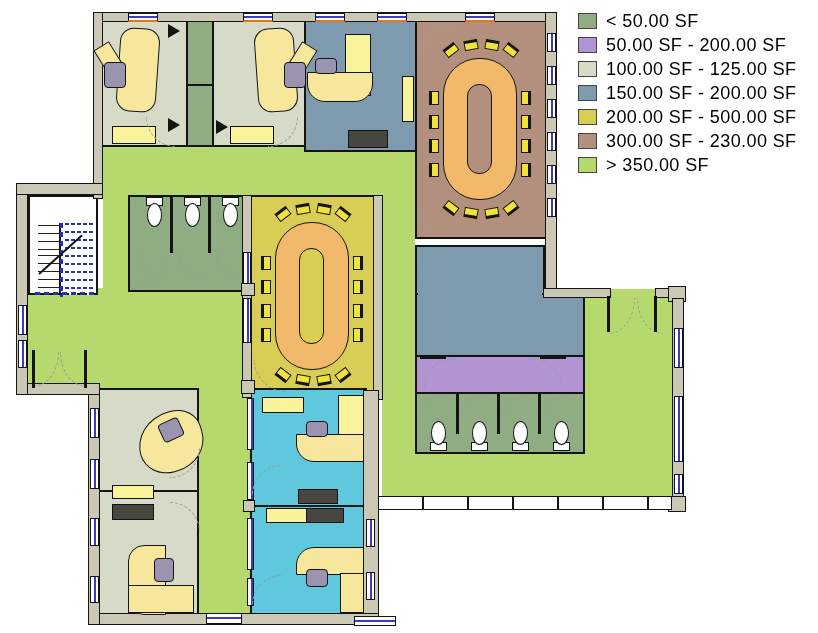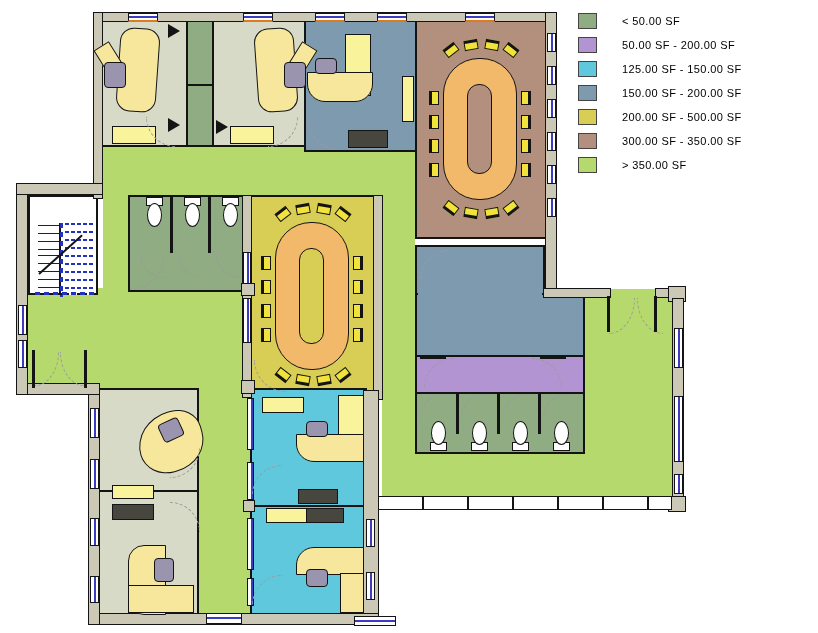--- a/index.html
+++ b/index.html
@@ -28,21 +28,21 @@
   .part{position:absolute;background:#141414;}
   .toilet{position:absolute;width:20px;height:30px;}
   .toilet .tt{position:absolute;left:2px;top:0;width:15px;height:7px;background:#fff;border:1px solid #141414;}
   .toilet .tb{position:absolute;left:3px;top:6px;width:13px;height:22px;background:#fff;border:1px solid #141414;border-radius:50%;}
   .toilet.up .tt{top:22px;}
   .toilet.up .tb{top:1px;}
   .triR{position:absolute;width:0;height:0;border:7px solid transparent;border-left:12px solid #141414;border-right:0;}
   #legend{position:absolute;left:578px;top:13px;display:flex;flex-direction:column;gap:8px;}
   .leg-row{display:flex;align-items:center;height:16px;}
   .leg-swatch{width:19px;height:16px;border:1px solid #444;box-sizing:border-box;}
-  .leg-label{margin-left:25px;font-size:11px;color:#000;letter-spacing:.4px;white-space:nowrap;}
+  .leg-label{margin-left:9px;font-size:18px;color:#000;letter-spacing:.4px;white-space:nowrap;}
   .stair-lines{position:absolute;background:repeating-linear-gradient(to bottom,#222 0,#222 1px,transparent 1px,transparent 8px);}
   .stair-blue{position:absolute;background-image:repeating-linear-gradient(90deg,#fff 0,#fff 2px,transparent 2px,transparent 6px),repeating-linear-gradient(to bottom,var(--stair) 0,var(--stair) 2px,transparent 2px,transparent 8px);}
   .stair-bluev{position:absolute;background:repeating-linear-gradient(to bottom,var(--stair) 0,var(--stair) 5px,transparent 5px,transparent 9px);}
   .stair-blueh{position:absolute;background:repeating-linear-gradient(90deg,var(--stair) 0,var(--stair) 5px,transparent 5px,transparent 9px);}
 </style>
 </head>
 <body>
 
 <div id="stage">
 
@@ -287,33 +287,33 @@
   <div id="legend">
     <div class="leg-row">
       <div class="leg-swatch" style="background-color: rgb(143, 172, 131);"></div>
       <div class="leg-label">&lt; 50.00 SF</div>
     </div>
     <div class="leg-row">
       <div class="leg-swatch" style="background-color: rgb(178, 148, 210);"></div>
       <div class="leg-label">50.00 SF - 200.00 SF</div>
     </div>
     <div class="leg-row">
-      <div class="leg-swatch" style="background-color: rgb(95, 200, 220);"></div>
-      <div class="leg-label">125.00 SF - 150.00 SF</div>
+      <div class="leg-swatch" style="background-color: rgb(216, 218, 200);"></div>
+      <div class="leg-label">100.00 SF - 125.00 SF</div>
     </div>
     <div class="leg-row">
       <div class="leg-swatch" style="background-color: rgb(126, 154, 174);"></div>
       <div class="leg-label">150.00 SF - 200.00 SF</div>
     </div>
     <div class="leg-row">
       <div class="leg-swatch" style="background-color: rgb(216, 206, 85);"></div>
       <div class="leg-label">200.00 SF - 500.00 SF</div>
     </div>
     <div class="leg-row">
       <div class="leg-swatch" style="background-color: rgb(179, 144, 126);"></div>
-      <div class="leg-label">300.00 SF - 350.00 SF</div>
+      <div class="leg-label">300.00 SF - 230.00 SF</div>
     </div>
     <div class="leg-row">
       <div class="leg-swatch" style="background-color: rgb(181, 217, 109);"></div>
       <div class="leg-label">&gt; 350.00 SF</div>
     </div>
   </div>
 </div>
 
 </body></html>

